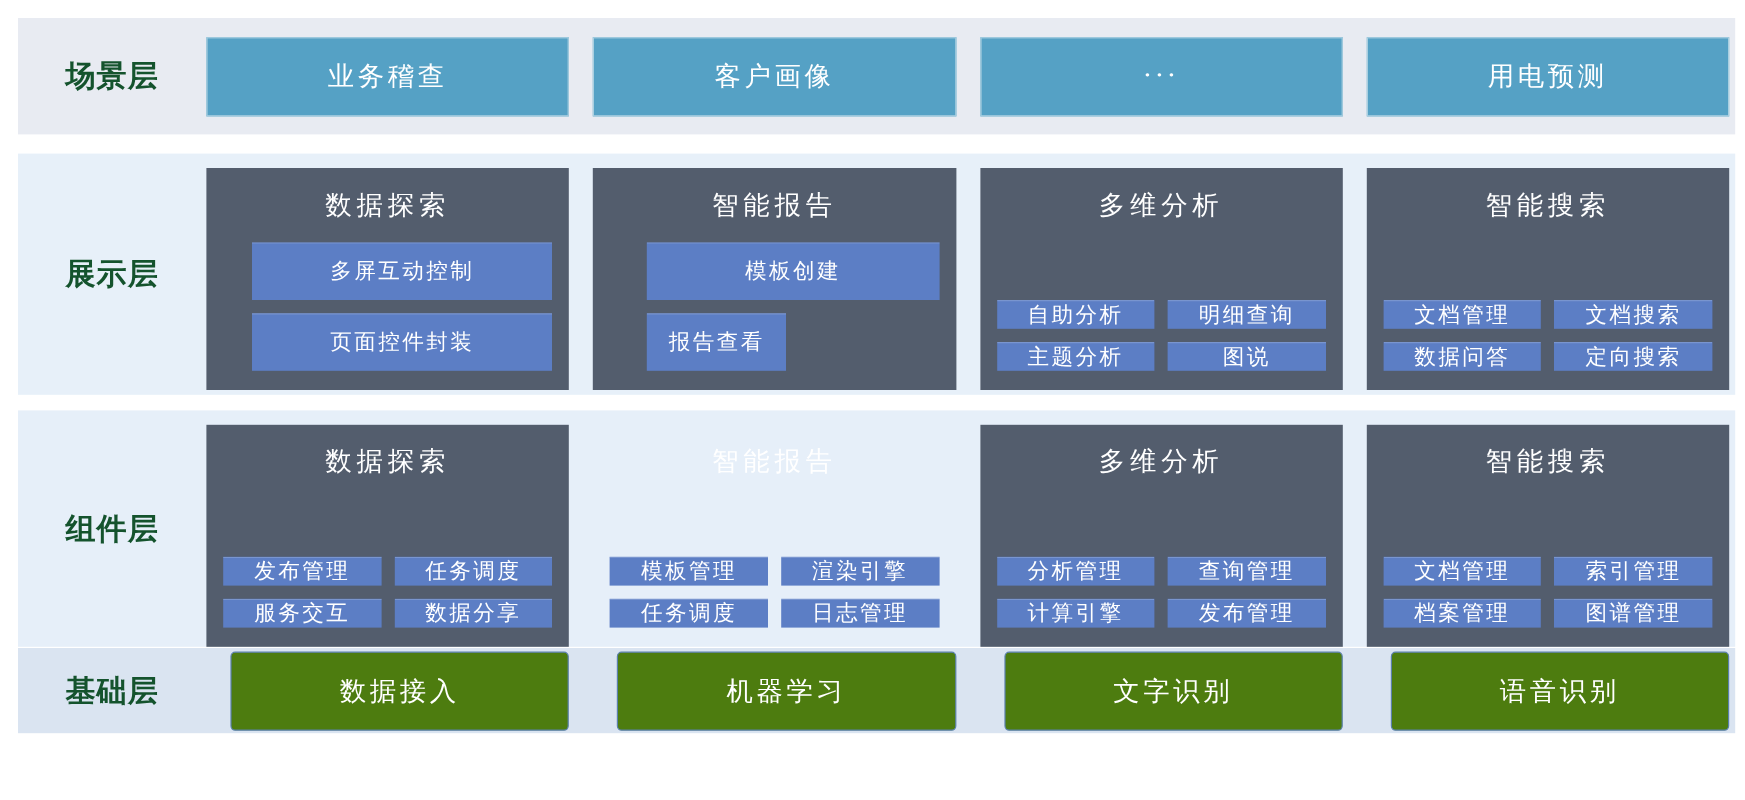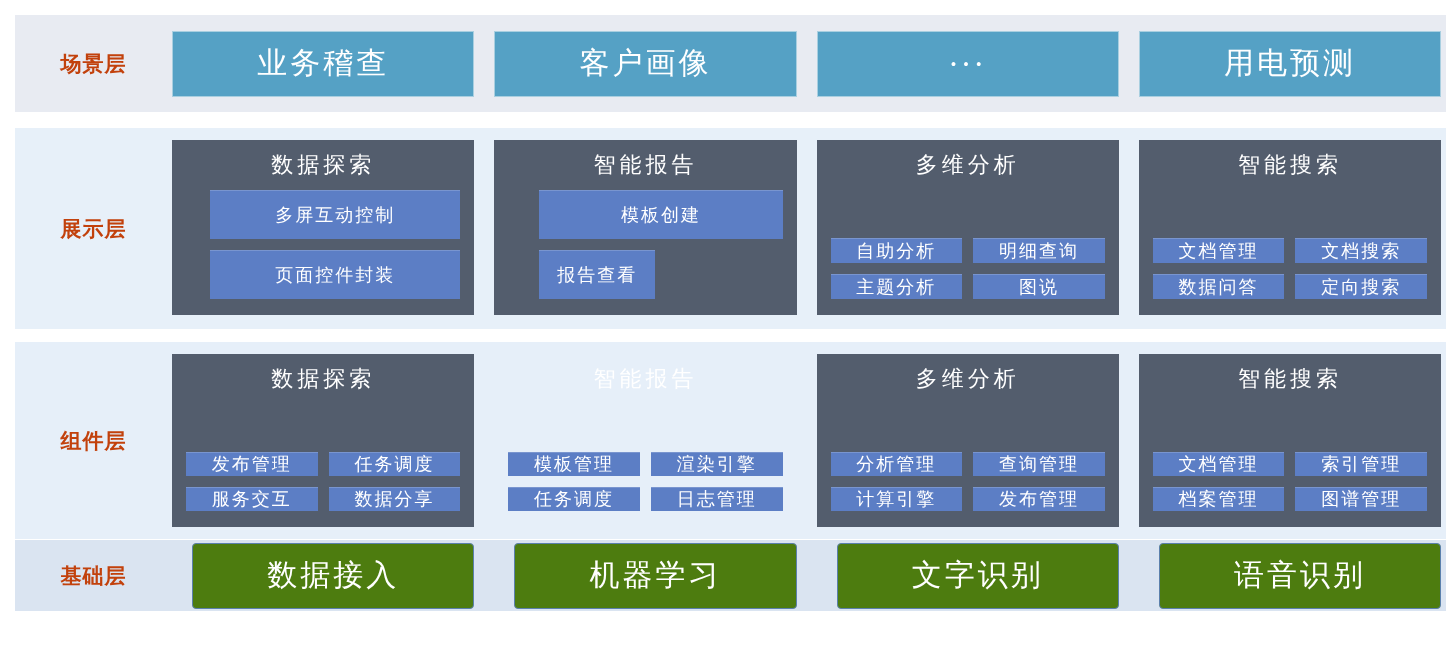--- a/index.html
+++ b/index.html
@@ -26,43 +26,43 @@
   #band-foundation   { top: 540px; height: 71px;  background: #dae4f1; }
 
   .band-label {
     width: 157px;
     flex: 0 0 157px;
     display: flex;
     align-items: center;
     justify-content: center;
     font-family: "Liberation Sans", sans-serif;
     font-weight: bold;
-    font-size: 21px;
+    font-size: 25px;
     letter-spacing: 1px;
-    color: #c2410c;
+    color: #14532d;
     text-align: center;
   }
 
   .band-content {
     flex: 1;
     display: grid;
     grid-template-columns: repeat(4, 1fr);
     column-gap: 20px;
     padding-right: 5px;
   }
 
   
   .pill {
     align-self: center;
     height: 66px;
     display: flex;
     align-items: center;
     justify-content: center;
     color: #ffffff;
-    font-size: 30px;
+    font-size: 22px;
     letter-spacing: 3px;
   }
   .pill--teal {
     background: #55a1c5;
     border: 1px solid #a9cfe0;
   }
   .pill--navy {
     background: #4d7c0f;
     border: 1px solid #5b80ac;
     border-radius: 4px;
@@ -74,21 +74,21 @@
     margin: 12px 0 14px;
     background: #535d6d;
     padding: 0 14px 16px;
     display: flex;
     flex-direction: column;
   }
   #band-component .group { margin: 12px 0; }
   .group--frameless { background: transparent; }
 
   .group-title {
-    height: 50px;
+    height: 62px;
     display: flex;
     align-items: center;
     justify-content: center;
     color: #ffffff;
     font-size: 22px;
     letter-spacing: 4px;
   }
 
   .items {
     flex: 1;

